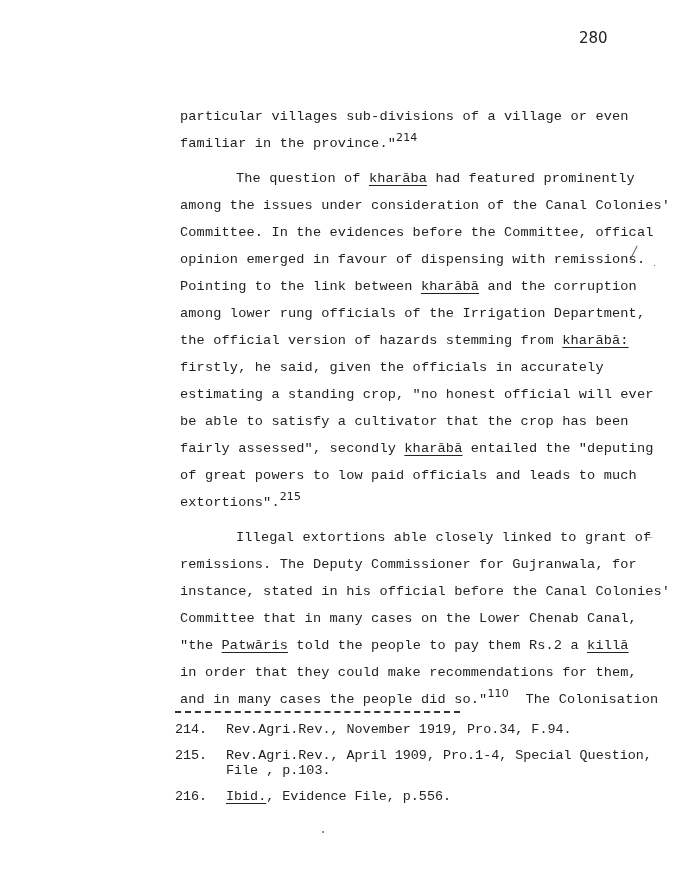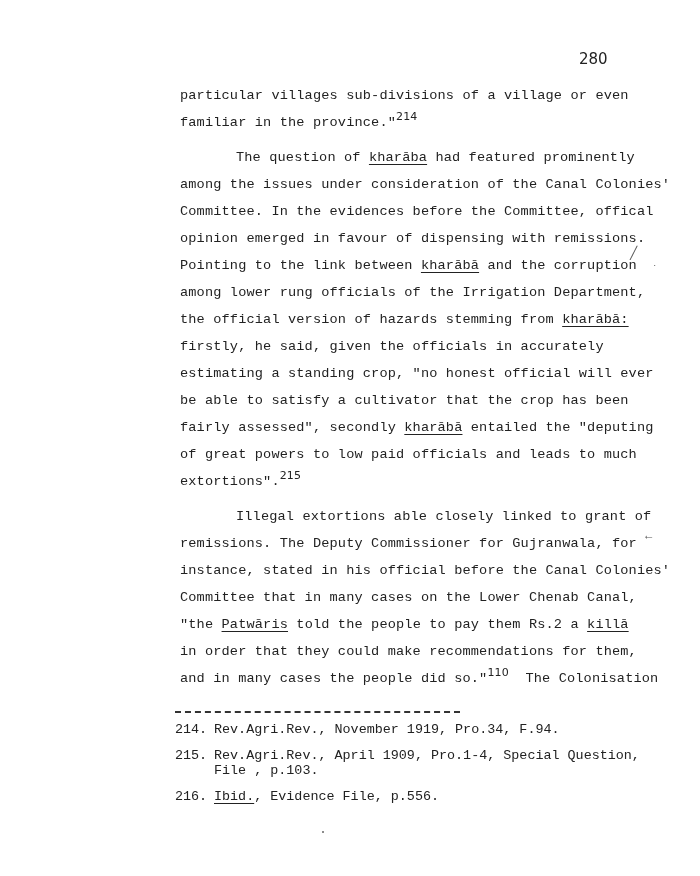--- a/index.html
+++ b/index.html
@@ -11,29 +11,29 @@
       width: 700px;
       height: 876px;
       position: relative;
       overflow: hidden;
       font-family: "Liberation Mono", "DejaVu Sans Mono", monospace;
       color: #222;
     }
     .page-number {
       position: absolute;
       left: 579px;
-      top: 50px;
+      top: 29px;
       font-family: "DejaVu Sans", sans-serif;
       font-size: 15px;
       color: #222;
     }
     .body-text {
       position: absolute;
       left: 180px;
-      top: 82px;
+      top: 103px;
       width: 470px;
     }
     .line {
       height: 27px;
       line-height: 27px;
       font-size: 13.6px;
       white-space: nowrap;
       letter-spacing: 0.15px;
     }
     .indent { padding-left: 56px; }
@@ -56,20 +56,21 @@
       position: absolute;
       left: 175px;
       top: 722px;
       width: 480px;
     }
     .fn {
       display: flex;
       font-size: 13.4px;
       line-height: 15px;
       margin-bottom: 11px;
+      gap: 12px;
     }
     .fn-num { width: 39px; flex: none; }
     .fn-text { white-space: pre-line; }
     .mark {
       position: absolute;
       font-size: 12px;
       color: #555;
     }
     .dot {
       position: absolute;

